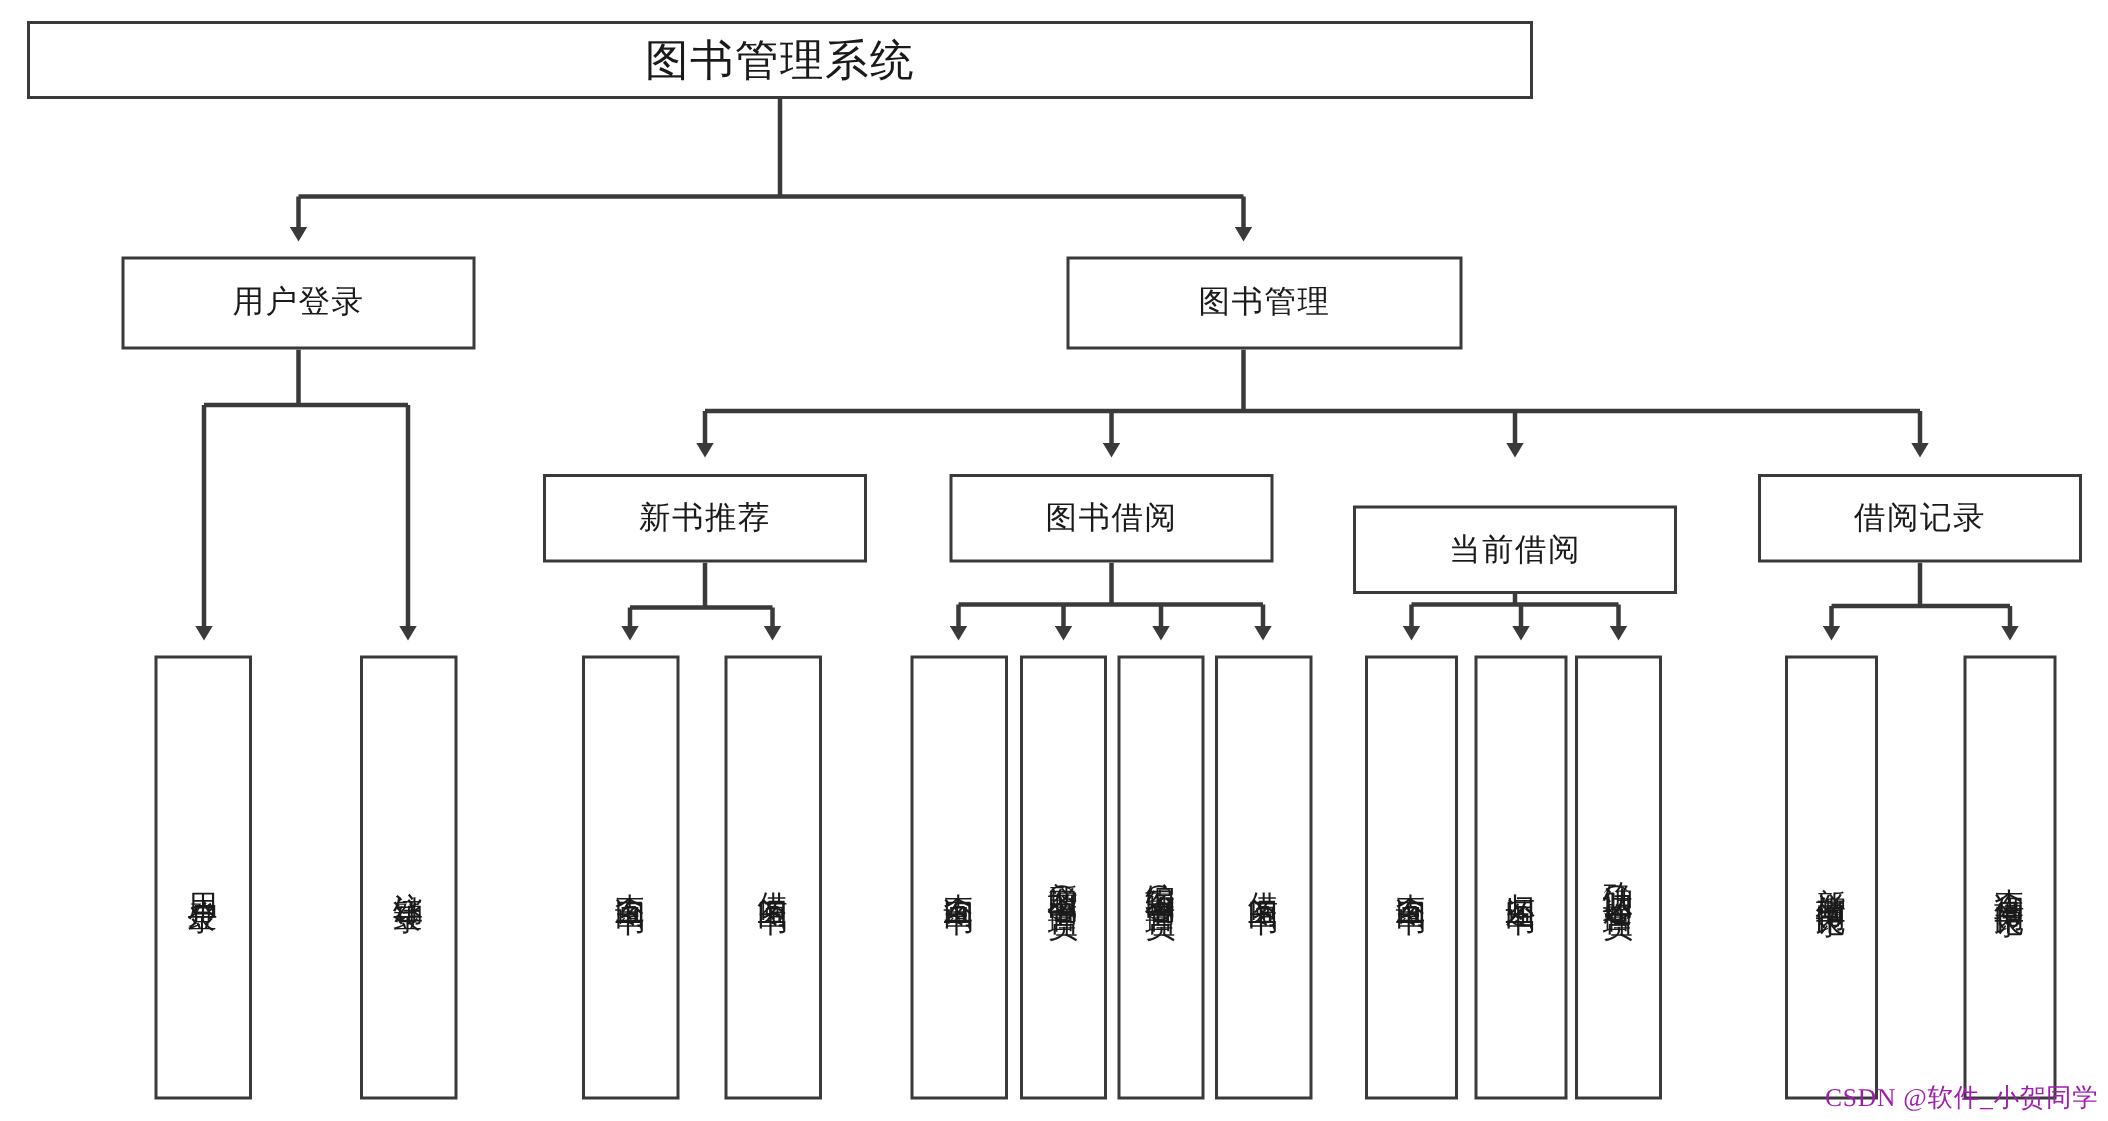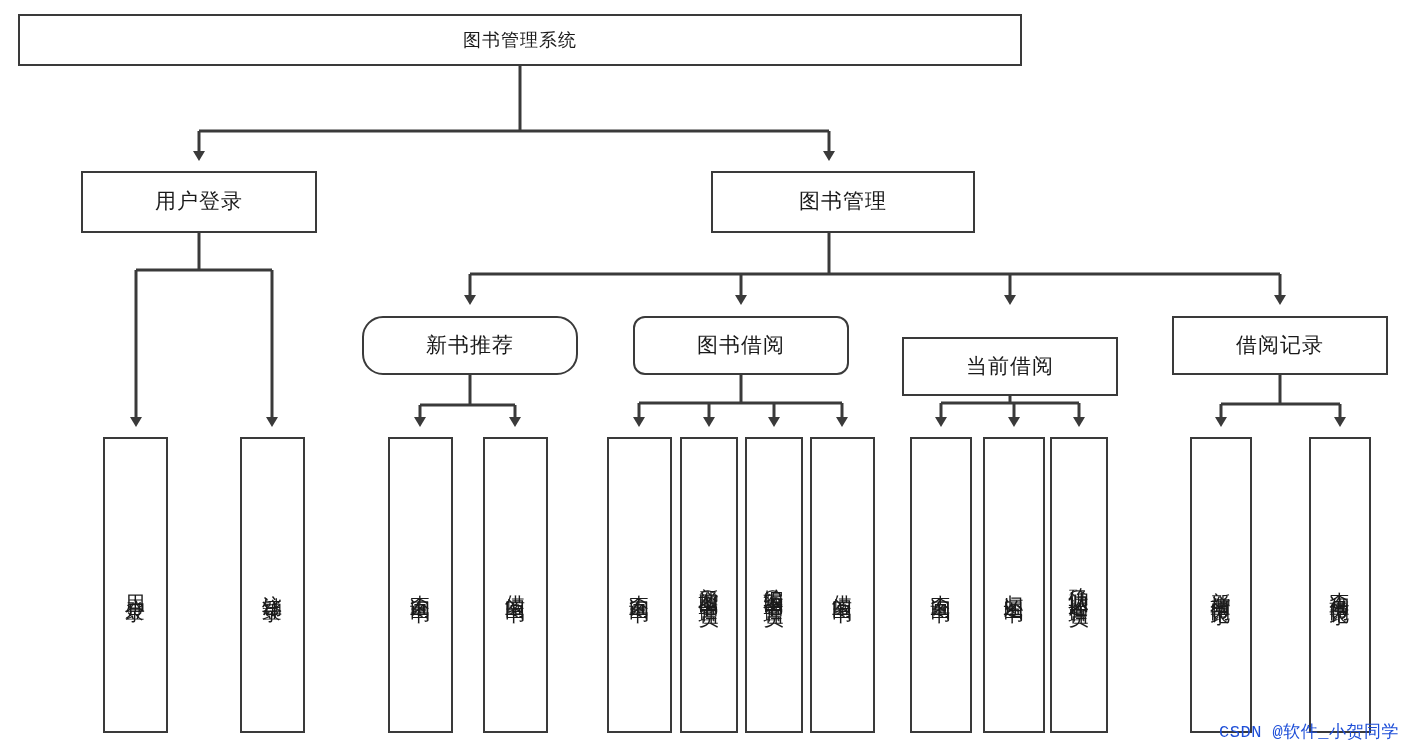--- a/index.html
+++ b/index.html
@@ -36,46 +36,46 @@
     justify-content: center;
     color: #1a1a1a;
     z-index: 2;
   }
   .node.horiz {
     font-size: 21px;
     letter-spacing: 1px;
     line-height: 1.2;
   }
   .node.root {
-    font-size: 18px;
+    font-size: 29px;
   }
   .node.vert {
     writing-mode: vertical-rl;
     text-orientation: upright;
     font-size: 20px;
     letter-spacing: 3px;
     line-height: 1.0;
     padding: 4px 0;
     white-space: nowrap;
   }
   .node.vert .vtext {
     writing-mode: vertical-rl;
     text-orientation: upright;
     display: block;
   }
   #watermark {
     position: absolute;
     right: 6px;
     bottom: 4px;
     font-size: 17px;
-    color: #1d4ed8;
+    color: #a21caf;
     letter-spacing: 0.5px;
     z-index: 5;
     white-space: nowrap;
-    font-family: Liberation Mono, monospace;
+    font-family: Liberation Serif, serif;
   }
 </style>
 </head>
 <body>
 
 <div id="canvas">
 
   <svg id="edges" viewBox="0 0 1405 747" width="1405" height="747" xmlns="http://www.w3.org/2000/svg">
     <defs>
       <marker id="arrow" markerWidth="10" markerHeight="12" refX="1" refY="6" orient="auto" markerUnits="userSpaceOnUse">
@@ -130,24 +130,24 @@
     <span>图书管理系统</span>
   </div>
 
   <div class="node horiz" style="left:81px; top:171px; width:236px; height:62px;">
     <span>用户登录</span>
   </div>
   <div class="node horiz" style="left:711px; top:171px; width:264px; height:62px;">
     <span>图书管理</span>
   </div>
 
-  <div class="node horiz" style="left:362px; top:316px; width:216px; height:59px;border-radius:21px;">
+  <div class="node horiz" style="left:362px; top:316px; width:216px; height:59px;">
     <span>新书推荐</span>
   </div>
-  <div class="node horiz" style="left:633px; top:316px; width:216px; height:59px;border-radius:12px;">
+  <div class="node horiz" style="left:633px; top:316px; width:216px; height:59px;">
     <span>图书借阅</span>
   </div>
   <div class="node horiz" style="left:902px; top:316px; width:216px; height:59px;margin-top:21px;">
     <span>当前借阅</span>
   </div>
   <div class="node horiz" style="left:1172px; top:316px; width:216px; height:59px;align-items:center;">
     <span>借阅记录</span>
   </div>
 
   <div class="node vert" style="left:103px; top:437px; width:65px; height:296px;">

